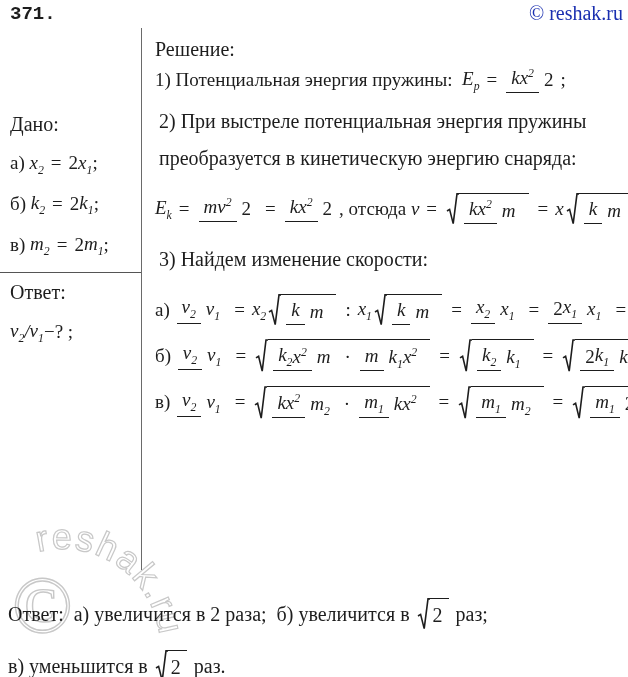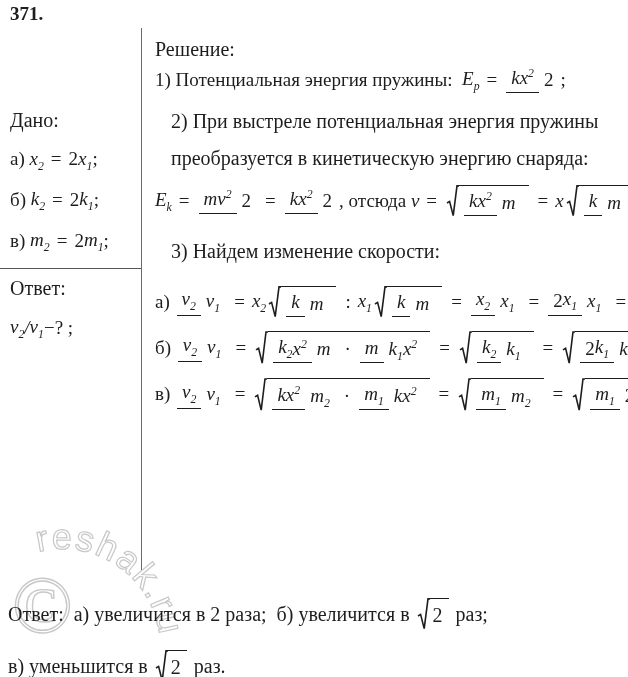--- a/index.html
+++ b/index.html
@@ -16,21 +16,21 @@
     color:var(--text);
   }
   .page{position:relative;width:628px;height:677px;overflow:hidden;background:#fff;}
 
   
   .watermark{position:absolute;left:-8px;top:490px;width:232px;height:196px;z-index:0;}
   .wm-copy{font-size:80px;fill:#ffffff;stroke:var(--watermark);stroke-width:1.4px;font-family:"Liberation Serif",serif;}
   .wm-text{font-size:36px;letter-spacing:2px;fill:#ffffff;stroke:var(--watermark);stroke-width:1.2px;font-family:"Liberation Sans",sans-serif;}
 
   
-  .prob-num{position:absolute;left:10px;top:3px;font-weight:bold;font-size:19px;z-index:2;}
+  .prob-num{position:absolute;left:10px;top:3px;font-weight:bold;font-size:19px;z-index:2;font-family:Liberation Mono, monospace;}
   .brand{position:absolute;right:5px;top:2px;font-size:20px;color:var(--brand);z-index:2;}
 
   .divider-v{position:absolute;left:141px;top:28px;width:1px;height:542px;background:var(--divider);z-index:1;}
 
   .columns{position:absolute;left:0;top:26px;width:628px;z-index:1;display:flex;align-items:center;}
   .left-col{width:141px;padding:4px 2px 0 10px;}
   .right-col{flex:1;padding:4px 2px 0 14px;max-width:487px;}
 
   .label{font-size:20px;margin:8px 0 0 0;}
   .hrule{height:1px;background:#555;margin:15px 0 2px -10px;width:141px;}
@@ -42,23 +42,23 @@
   .m-op{margin:0 7px;white-space:pre;}
   sub{font-size:0.62em;line-height:1;}
   sup{font-size:0.62em;line-height:1;}
   .m-frac{display:inline-flex;flex-direction:row;align-items:stretch;margin:0 2px;}
   .fnum{display:flex;align-items:flex-end;justify-content:center;border-bottom:1.4px solid currentColor;padding:0 5px 2px 5px;}
   .fden{display:flex;align-items:flex-start;justify-content:center;padding:2px 5px 0 5px;}
   .m-sqrt{display:inline-flex;align-items:stretch;margin:0 2px;}
   .m-sqrt>svg{width:13px;flex:0 0 13px;display:block;}
   .sbody{display:flex;align-items:center;border-top:1.6px solid currentColor;padding:3px 6px 1px 3px;}
 
-  .para{font-size:20px;line-height:37px;margin:10px 0 0 16px;max-width:473px;}
+  .para{font-size:20px;line-height:37px;margin:10px 0 0 4px;max-width:473px;}
   .step1{margin-top:5px;}
-  .step2f{margin-top:8px;font-family:Liberation Serif, serif;}
+  .step2f{margin-top:16px;font-family:Liberation Serif, serif;}
   .step3t{margin-top:16px;}
   .casea{margin-top:16px;}
   .caseb{margin-top:13px;}
   .casev{margin-top:13px;}
 
   .answer{position:absolute;left:8px;top:598px;z-index:1;}
   .answer .math-line{font-size:20px;text-align:center;}
   .answer .math-line + .math-line{margin-top:20px;}
 </style>
 </head>
@@ -68,20 +68,21 @@
 
   <svg class="watermark" viewBox="0 0 232 196" aria-hidden="true">
     <defs>
       <path id="wmarc" d="M 46 62 A 98 98 0 0 1 168 164" fill="none"></path>
     </defs>
     <text class="wm-copy" x="20" y="142">©</text>
     <text class="wm-text"><textPath href="#wmarc">reshak.ru</textPath></text>
   </svg>
 
   <div class="prob-num">371.</div>
+  <div class="brand">© reshak.ru</div>
 
   <div class="divider-v"></div>
 
   <div class="columns">
     <div class="left-col">
       <div class="label">Дано:</div>
       <div class="math-line">
           <span class="m-txt">а)&nbsp;</span>
           <span class="m-var">x<sub>2</sub></span>
           <span class="m-op">=</span>

